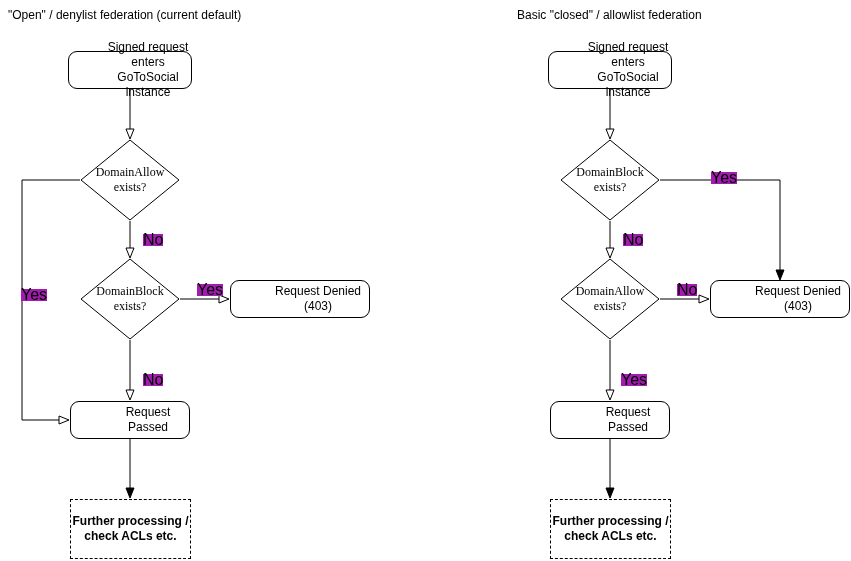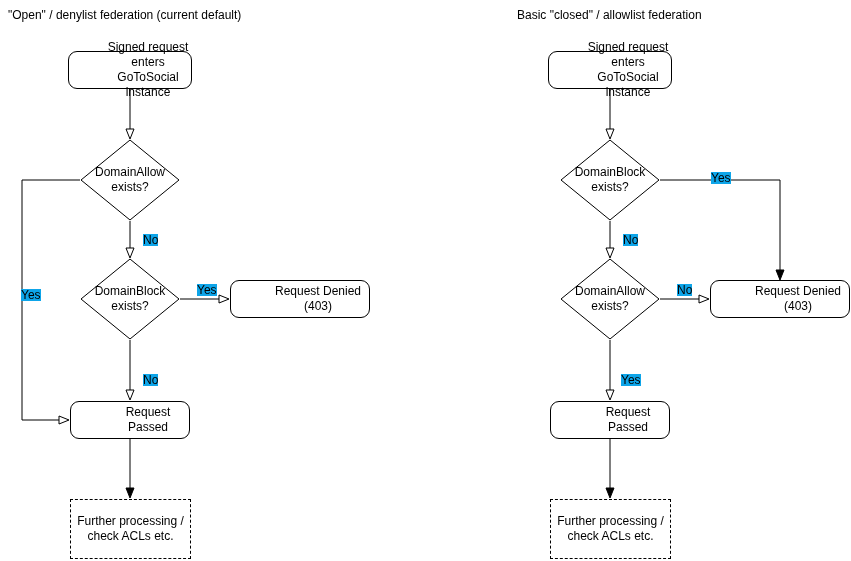--- a/index.html
+++ b/index.html
@@ -30,43 +30,44 @@
     border: 1px solid #000000;
     display: flex;
     align-items: center;
     justify-content: center;
     text-align: center;
     font-size: 12px;
     line-height: 15px;
     white-space: pre-line;
   }
   .rounded { border-radius: 9px; padding-left: 36px; }
-  .dashed  { border: 1px dashed #000000; }
+  .dashed  { border: 1px dashed #000000; font-weight: bold; }
   .diamond {
     position: absolute;
     background: transparent;
     border: none;
+    font-family: Liberation Serif, serif;
   }
   .diamond svg { display: block; position: absolute; left: 0; top: 0; }
   .diamond .diamond-text {
     position: absolute;
     left: -12px; right: -12px; top: 0; bottom: 0;
     display: flex;
     align-items: center;
     justify-content: center;
     text-align: center;
     font-size: 12px;
     line-height: 15px;
     white-space: pre-line;
   }
   .edge-label {
     position: absolute;
-    font-size: 12px;
+    font-size: 16px;
     line-height: 12px;
-    background: #0ea5e9;
+    background: #a21caf;
     white-space: pre;
   }
 </style>
 </head>
 <body>
 
 <div class="canvas">
 
   <svg class="connectors" width="851" height="561" viewBox="0 0 851 561">
     <g stroke="#000000" stroke-width="1" fill="none">

